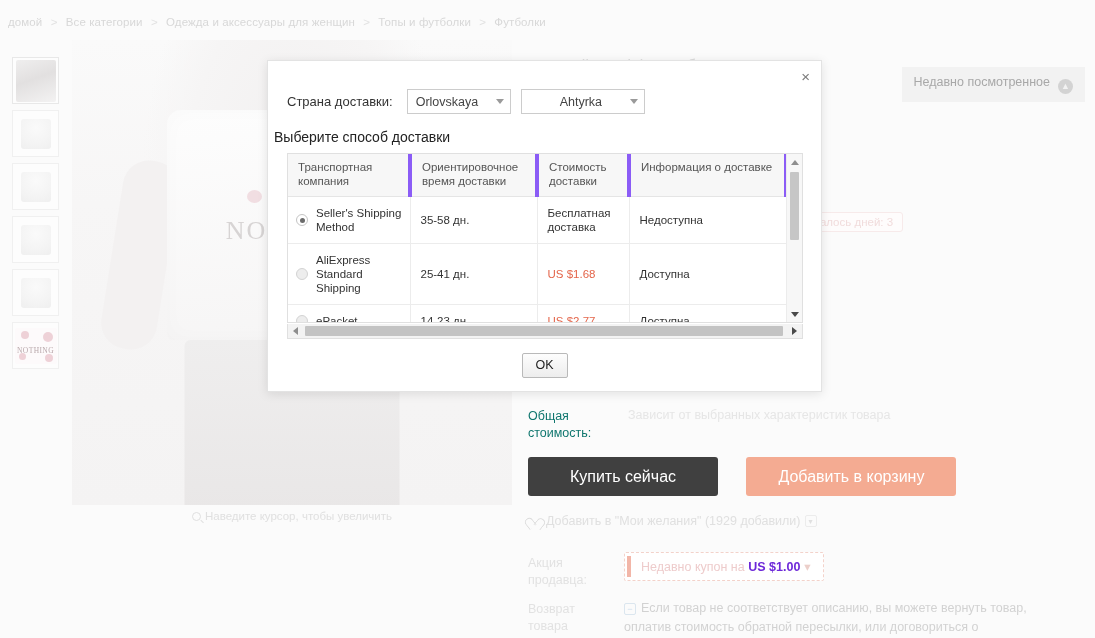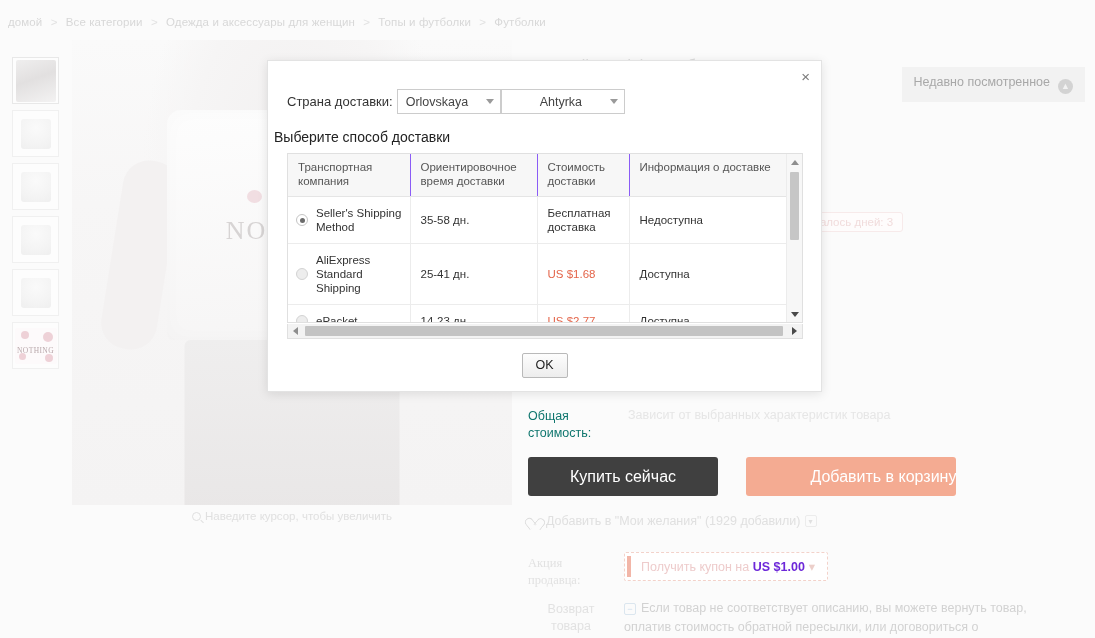--- a/index.html
+++ b/index.html
@@ -143,21 +143,21 @@
   #total-label { position:absolute; left:0; top:0; font-size:12.5px; color:#0f766e; width:80px; line-height:17px;}
   #total-val { position:absolute; left:100px; top:0; font-size:12.5px; color:#e6e6e6; }
 
   #btn-row { position:absolute; left:0; top:405px; }
   .big-btn {
     display:inline-block; width:190px; height:39px; line-height:39px;
     text-align:center; font-size:16px; color:#fff; border-radius:3px;
     margin-right:24px;
   }
   #buy-now { background:#404040; }
-  #add-cart { background:#f4ab92; width:210px;text-align:right; }
+  #add-cart { background:#f4ab92; width:210px; }
 
   #wish {
     position:absolute; left:0; top:462px; font-size:12.5px; color:#e0e0e0;
     white-space:nowrap;
   }
   #wish .heart {
     display:inline-block; width:13px;height:12px; position:relative;
     margin-right:5px; vertical-align:-1px;
   }
   #wish .heart:before, #wish .heart:after {
@@ -166,32 +166,32 @@
     border-radius:6px 6px 0 0;
   }
   #wish .heart:before { left:0; transform:rotate(-38deg); transform-origin:bottom right;}
   #wish .heart:after  { right:0; transform:rotate(38deg); transform-origin:bottom left;}
   #wish .chev {
     display:inline-block; width:12px;height:12px;border:1px solid #ececec;
     border-radius:2px; color:#e0e0e0; font-size:8px; text-align:center;
     line-height:11px; vertical-align:1px; margin-left:4px;
   }
 
-  #promo-label { position:absolute; left:0; top:503px; font-size:12.5px; color:#e2e2e2; line-height:17px; width:86px;font-family:Liberation Serif, serif;}
+  #promo-label { position:absolute; left:0; top:503px; font-size:12.5px; color:#e2e2e2; line-height:17px; width:86px;}
   #coupon {
     position:absolute; left:96px; top:500px;
     border:1px dashed #f3d2ca; border-radius:2px;
     padding:6px 12px 6px 16px; font-size:12.5px; color:#ecc; background:#fff;
     white-space:nowrap;
   }
   #coupon .bar { position:absolute; left:2px; top:3px; bottom:3px; width:4px; background:#f2b6a8;}
   #coupon .amt { color:#6d28d9; font-weight:bold; }
   #coupon .cv { color:#eccfca; margin-left:4px;}
 
-  #ret-label { position:absolute; left:0; top:549px; font-size:12.5px; color:#e2e2e2; line-height:17px; width:86px;text-align:center;}
+  #ret-label { position:absolute; left:0; top:549px; font-size:12.5px; color:#e2e2e2; line-height:17px; width:86px;}
   #ret-text { position:absolute; left:96px; top:547px; font-size:12.5px; color:#d2d2d2; line-height:19px; width:430px;}
   #ret-text .bx {
     display:inline-block; width:12px;height:12px;border:1px solid #dbe6ef;
     border-radius:2px; color:#cfe0ef; font-size:9px; text-align:center;
     line-height:10px; vertical-align:0px; margin-right:5px;
   }
 
   #recent {
     position:absolute; right:0; bottom:0;
     background:#f2f2f2; padding:8px 12px;
@@ -210,21 +210,21 @@
     background:#fff; border:1px solid #e3e3e3;
     box-shadow:0 2px 10px rgba(0,0,0,.10);
     z-index:50;
   }
   #modal-close {
     position:absolute; right:11px; top:8px;
     font-size:15px; color:#7b7b7b; cursor:pointer; line-height:1;
   }
   #country-row {
     position:absolute; left:19px; top:28px; right:20px;
-    display:flex; align-items:center; gap:0;
+    display:flex; align-items:center; gap:10px;
   }
   #country-label { font-size:13px; color:#333; margin-right:4px; }
   .sel-box {
     border:1px solid #ccc; background:#fff;
     height:25px; display:flex; align-items:center;
     padding:0 6px 0 8px; font-size:12.5px; color:#444;
     position:relative; cursor:pointer;
   }
   .sel-box .cap { flex:1; white-space:nowrap; }
   .sel-box .arr {
@@ -248,21 +248,21 @@
 
   #table-wrap {
     position:absolute; left:19px; top:92px;
     width:516px; height:170px;
     border:1px solid #e0e0e0; background:#fff;
     overflow:hidden;
   }
   table.ship { border-collapse:collapse; width:498px; table-layout:fixed; }
   table.ship th {
     background:#f7f7f7; border-bottom:1px solid #e5e5e5;
-    border-right:1px solid #8b5cf6;
+    border-right:4px solid #8b5cf6;
     font-weight:normal; font-size:11.5px; color:#555;
     text-align:left; padding:6px 8px 8px 10px; vertical-align:top;
     line-height:14px;
   }
   table.ship td {
     border-bottom:1px solid #ececec; border-right:1px solid #ececec;
     font-size:11.5px; color:#333; padding:9px 8px 9px 10px;
     vertical-align:middle; line-height:14px;
   }
   table.ship td.name { padding-left:28px; position:relative; }
@@ -403,21 +403,21 @@
     <span class="big-btn" id="buy-now">Купить сейчас</span>
     <span class="big-btn" id="add-cart">Добавить в корзину</span>
   </div>
 
   <div id="wish">
     <span class="heart"></span><span>Добавить в "Мои желания" (1929 добавили)</span><span class="chev">▾</span>
   </div>
 
   <div id="promo-label">Акция продавца:</div>
   <div id="coupon">
-    <span class="bar"></span><span>Получить купон на</span>
+    <span class="bar"></span><span>Недавно купон на</span>
     <span class="amt">US $1.00</span><span class="cv">▾</span>
   </div>
 
   <div id="ret-label">Возврат товара</div>
   <div id="ret-text">
     <span class="bx">−</span><span>Если товар не соответствует описанию, вы можете вернуть товар, оплатив стоимость обратной пересылки, или договориться о компенсации с продавцом.</span>
   </div>
 
   <div id="recent">
     <span>Недавно посмотренное</span><span class="up">▲</span>

